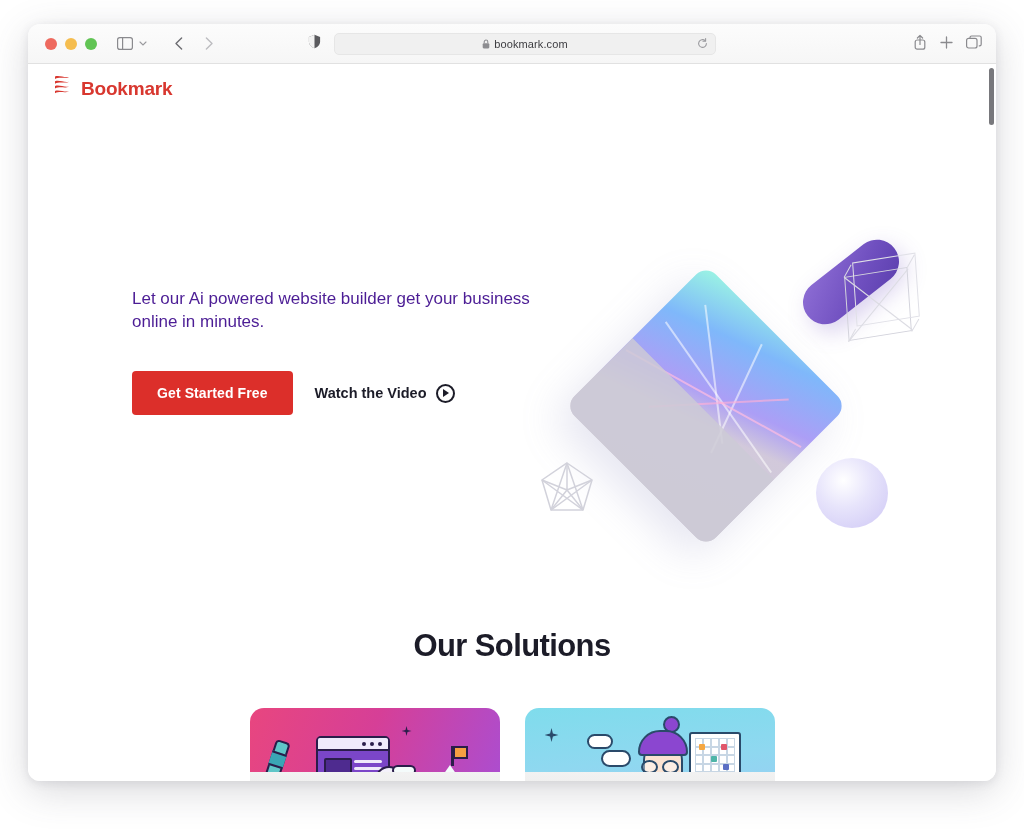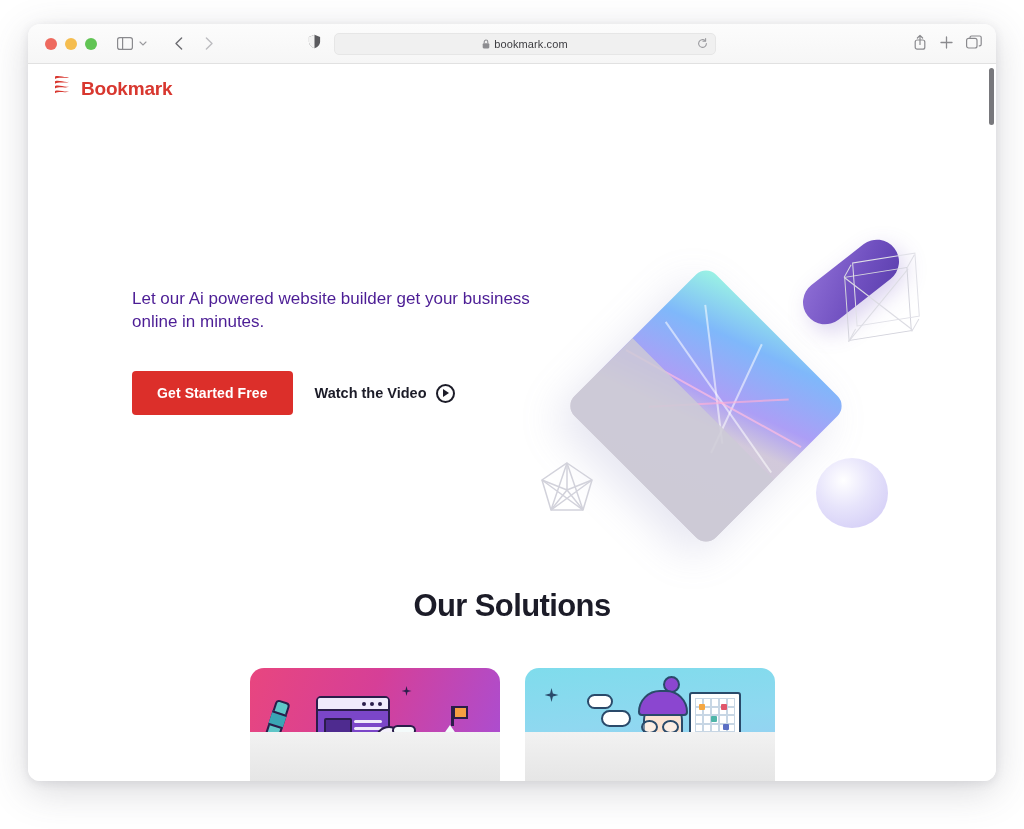--- a/index.html
+++ b/index.html
@@ -210,21 +210,21 @@
     width: 58px; height: 58px;
   }
   .art-sphere {
     position: absolute; left: 288px; top: 208px;
     width: 72px; height: 70px; border-radius: 50%;
     background: radial-gradient(circle at 38% 32%, #ffffff 0%, #e7e4fb 42%, #cdc6f5 100%);
     filter: blur(.4px);
   }
 
   
-  .solutions { position: relative; padding-top: 8px; }
+  .solutions { position: relative; padding-top: 8px; margin-top: 40px; }
   .solutions-title {
     text-align: center;
     font-size: 31px; font-weight: bold; color: #1c1c28; letter-spacing: -.6px;
   }
   .cards {
     margin-top: 44px;
     display: flex; justify-content: center; gap: 25px;
   }
   .card {
     width: 250px; height: 120px;

